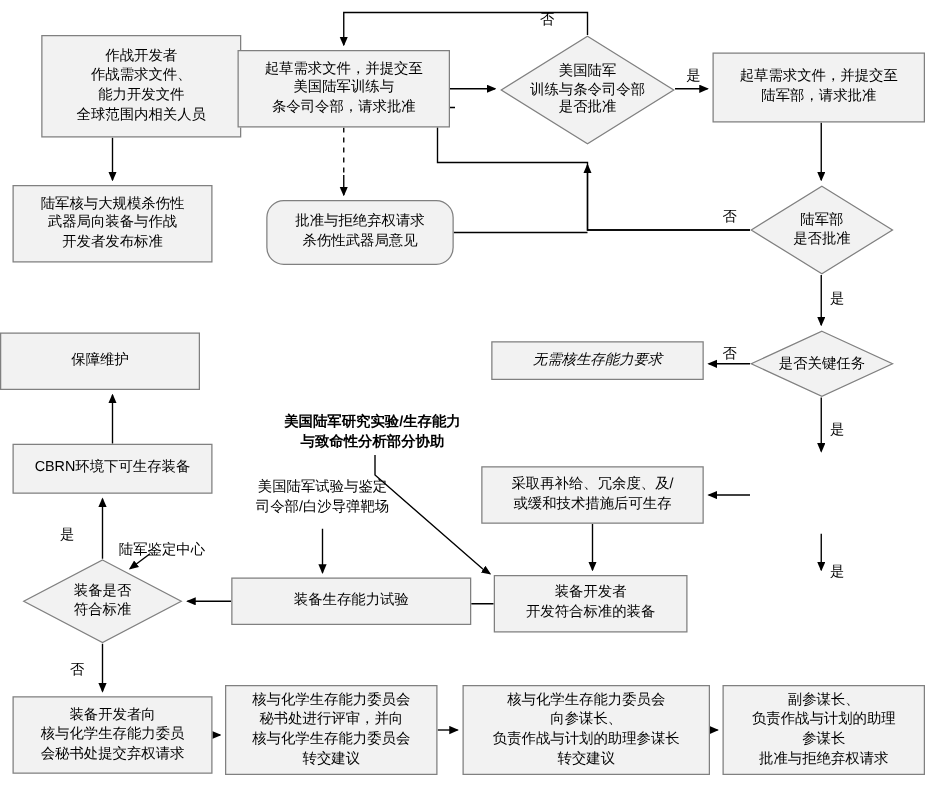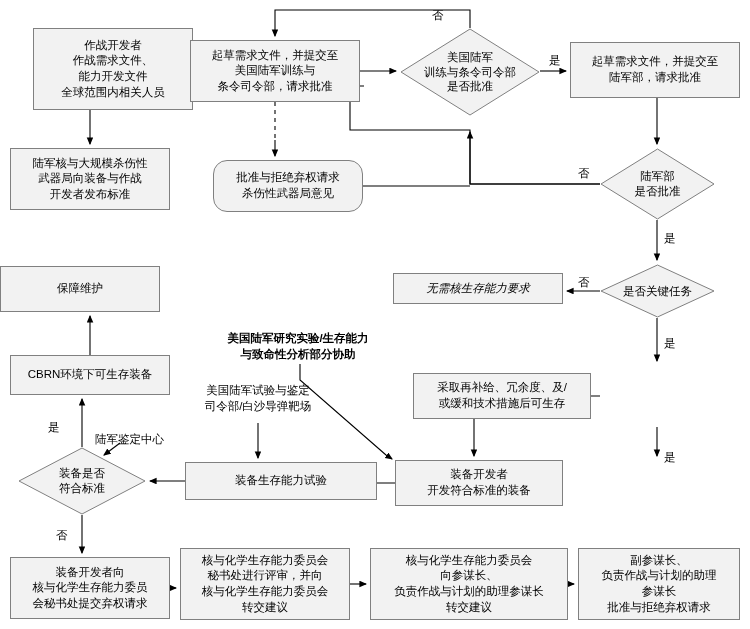--- a/index.html
+++ b/index.html
@@ -197,35 +197,35 @@
   </div>
 
   <div class="node" style="left:10px;top:355px;width:160px;height:40px;">CBRN环境下可生存装备</div>
 
   <div class="node" style="left:198px;top:330px;width:200px;height:34px;background:transparent;border:none;font-size:11.5px;font-weight:bold;">美国陆军研究实验/生存能力
 与致命性分析部分协助</div>
 
   <div class="node" style="left:183px;top:375px;width:150px;height:48px;background:transparent;border:none;font-size:11.5px;">美国陆军试验与鉴定
 司令部/白沙导弹靶场</div>
 
-  <div class="node" style="left:385px;top:373px;width:178px;height:46px;margin-left:28px;">采取再补给、冗余度、及/
+  <div class="node" style="left:385px;top:373px;width:178px;height:46px;">采取再补给、冗余度、及/
 或缓和技术措施后可生存</div>
 
 
   <div class="diamond-wrap" style="left:18px;top:447px;width:128px;height:68px;">
     <svg width="128" height="68" viewBox="0 0 128 68">
       <polygon points="64,1 127,34 64,67 1,34" fill="#f2f2f2" stroke="#808080" stroke-width="1"></polygon>
     </svg>
     <div class="diamond-label">装备是否
 符合标准</div>
   </div>
 
   <div class="node" style="left:185px;top:462px;width:192px;height:38px;">装备生存能力试验</div>
 
-  <div class="node" style="left:395px;top:460px;width:168px;height:46px;">装备开发者
+  <div class="node" style="left:395px;top:460px;width:155px;height:46px;">装备开发者
 开发符合标准的装备</div>
 
   <div class="node" style="left:10px;top:557px;width:160px;height:62px;">装备开发者向
 核与化学生存能力委员
 会秘书处提交弃权请求</div>
 
   <div class="node" style="left:180px;top:548px;width:170px;height:72px;">核与化学生存能力委员会
 秘书处进行评审，并向
 核与化学生存能力委员会
 转交建议</div>

